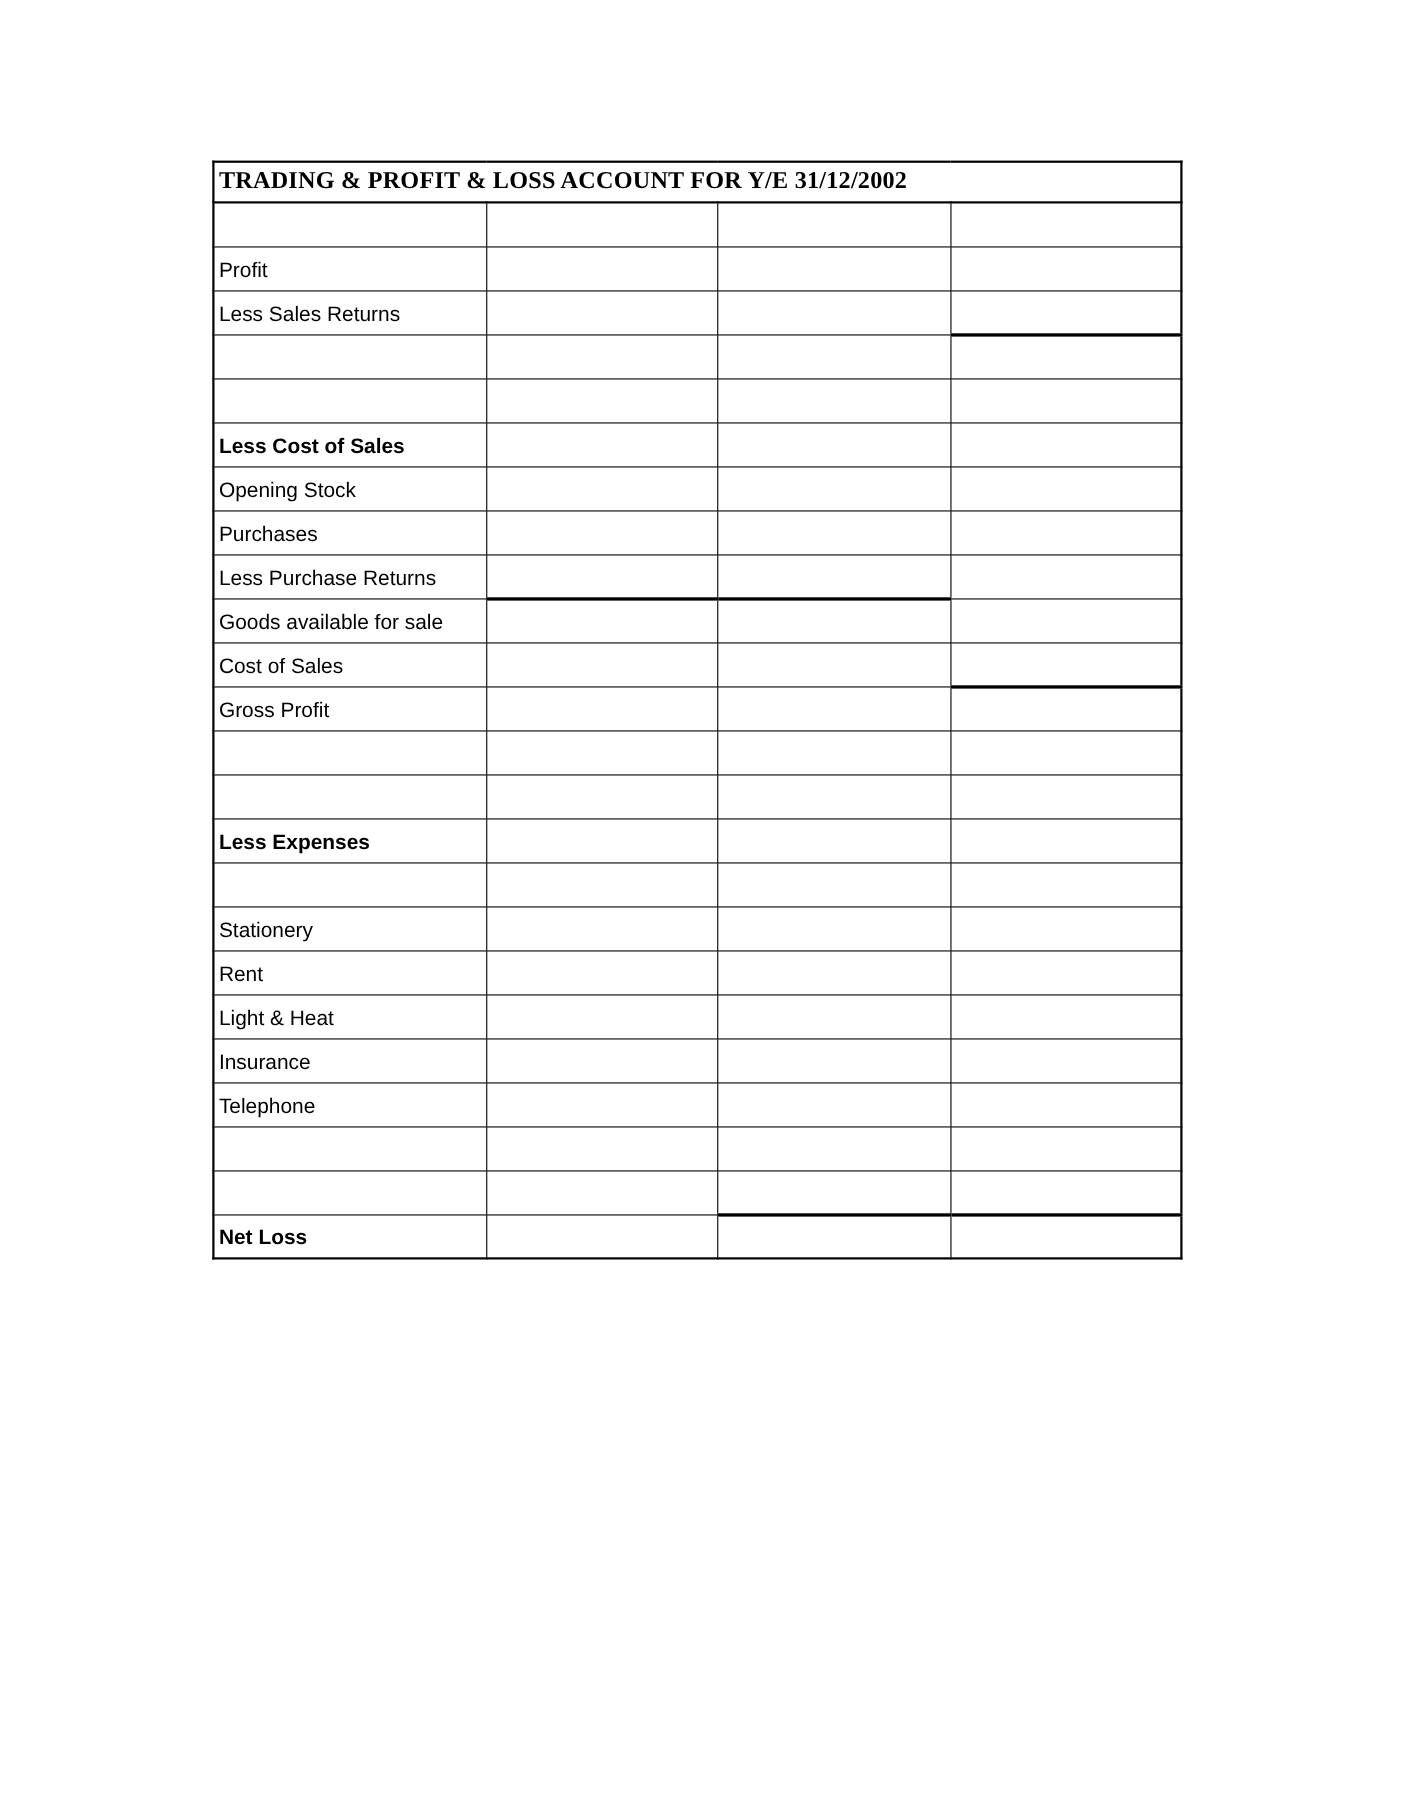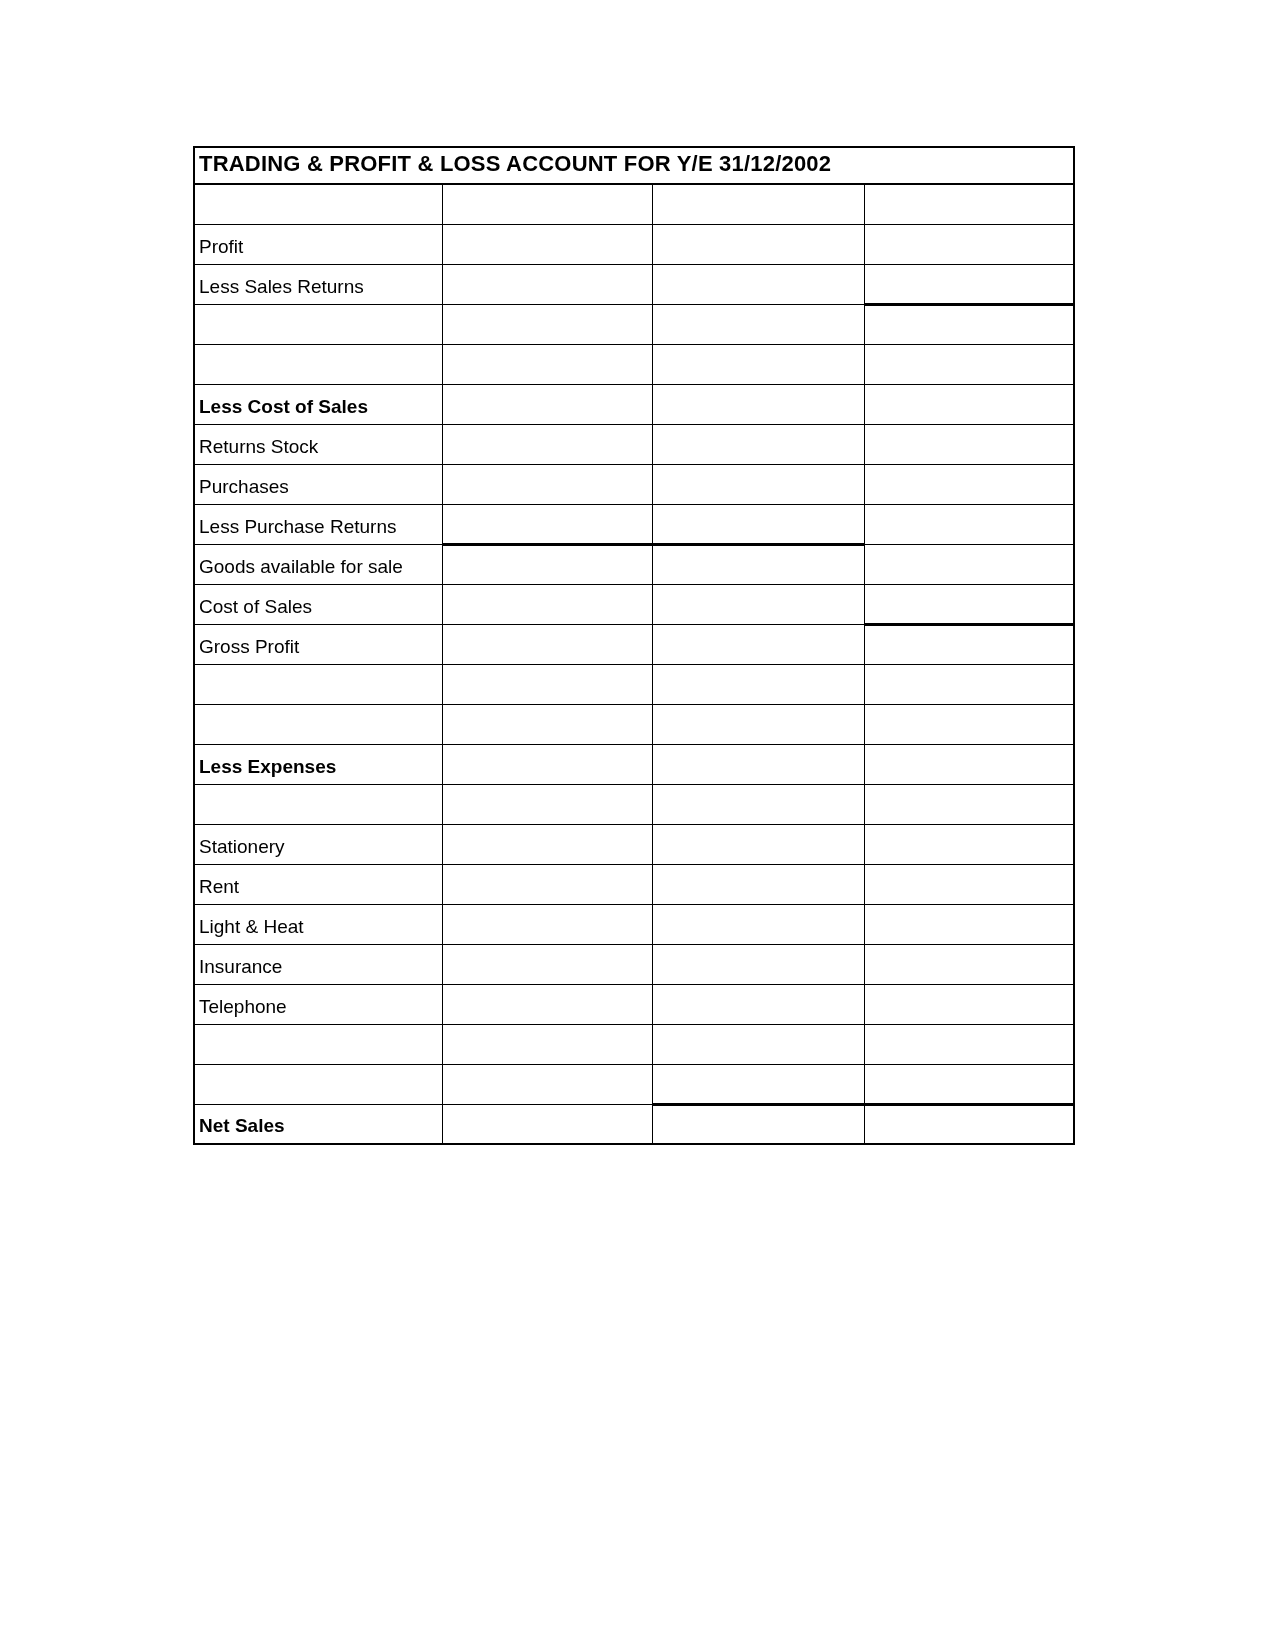--- a/index.html
+++ b/index.html
@@ -42,20 +42,21 @@
   }
   table.account-table tr.title-row {
     height: 37px;
   }
   table.account-table tr.title-row td {
     font-size: 22px;
     font-weight: bold;
     vertical-align: middle;
     padding: 0 2px 2px 4px;
     letter-spacing: 0.2px;
+    font-family: Liberation Serif, serif;
   }
   table.account-table td.bold {
     font-weight: bold;
   }
   table.account-table td.thick-bottom {
     border-bottom: 3px solid #000000;
   }
 </style>
 </head>
 <body>
@@ -104,21 +105,21 @@
           <td></td>
           <td></td>
         </tr>
         <tr>
           <td class="bold">Less Cost of Sales</td>
           <td></td>
           <td></td>
           <td></td>
         </tr>
         <tr>
-          <td>Returns Stock</td>
+          <td>Opening Stock</td>
           <td></td>
           <td></td>
           <td></td>
         </tr>
         <tr>
           <td>Purchases</td>
           <td></td>
           <td></td>
           <td></td>
         </tr>
@@ -206,20 +207,20 @@
           <td></td>
           <td></td>
         </tr>
         <tr>
           <td></td>
           <td></td>
           <td class="thick-bottom"></td>
           <td class="thick-bottom"></td>
         </tr>
         <tr>
-          <td class="bold">Net Sales</td>
+          <td class="bold">Net Loss</td>
           <td></td>
           <td></td>
           <td></td>
         </tr>
       </tbody>
   </table>
 </div>
 
 </body></html>

